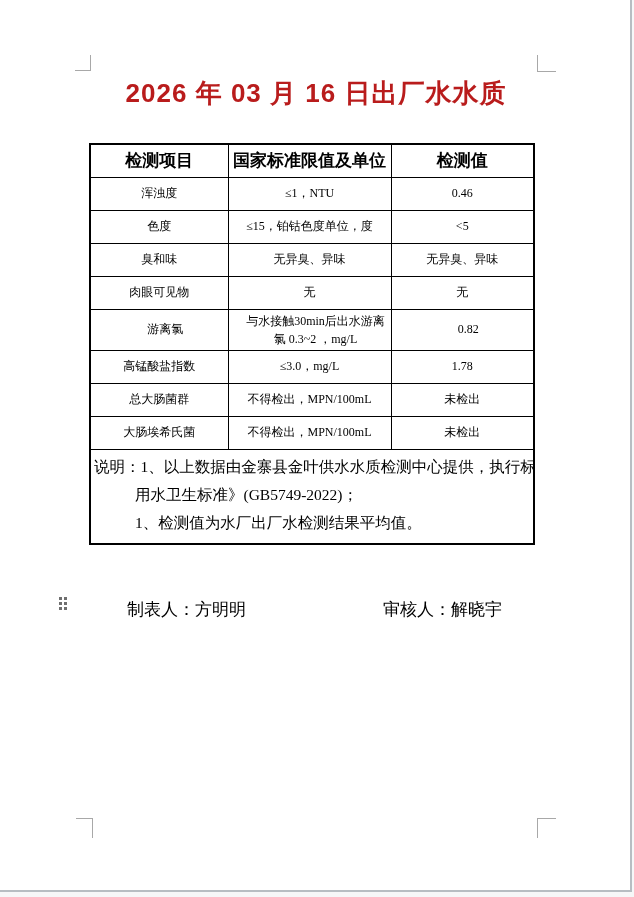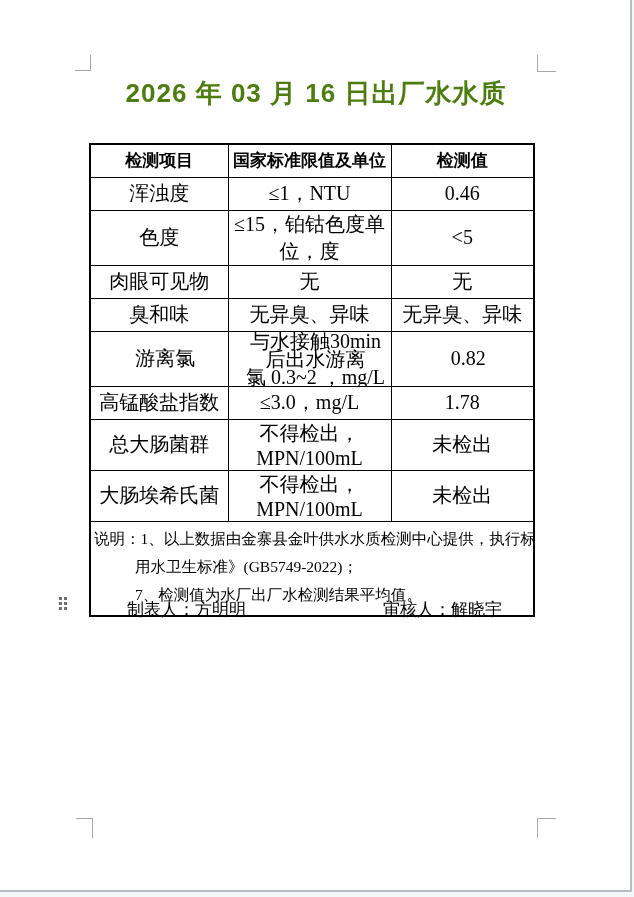--- a/index.html
+++ b/index.html
@@ -25,35 +25,35 @@
     border-left: 1px solid #a8a8a8; border-bottom: 1px solid #a8a8a8; }
   .crop-bl { left: 76px; top: 818px; width: 17px; height: 20px;
     border-right: 1px solid #a8a8a8; border-top: 1px solid #a8a8a8; }
   .crop-br { left: 537px; top: 818px; width: 19px; height: 20px;
     border-left: 1px solid #a8a8a8; border-top: 1px solid #a8a8a8; }
 
   .doc-title {
     position: absolute; left: 0; top: 76px; width: 632px;
     text-align: center;
     font-family: "Liberation Sans", "DejaVu Sans", sans-serif;
-    font-size: 26px; font-weight: bold; color: #4d7c0f;
+    font-size: 26px; font-weight: bold; color: #b91c1c;
     letter-spacing: 1px;
   }
 
   table.wq {
     position: absolute; left: 89px; top: 143px;
     width: 444px;
     border-collapse: collapse;
     table-layout: fixed;
     color: #000;
   }
   table.wq th, table.wq td {
     border: 1px solid #000;
     text-align: center; vertical-align: middle;
-    font-size: 20px;
+    font-size: 12px;
     overflow: hidden;
   }
   table.wq tr.hdr th { height: 33px; font-size: 17px; font-weight: bold; }
   table.wq tr.row-std td { height: 33px; }
   table.wq tr.row-tall td { height: 41px; padding-left: 12px; }
   
   table.wq { border: 2px solid #0f172a; }
   table.wq tr.hdr th { border-top: 2px solid #000; }
   table.wq tr:first-child th:first-child, table.wq td:first-child { border-left: 2px solid #000; }
   table.wq th:last-child, table.wq td:last-child { border-right: 2px solid #000; margin-top: 28px; }
@@ -117,28 +117,28 @@
         <td>浑浊度</td>
         <td>≤1，NTU</td>
         <td>0.46</td>
       </tr>
       <tr class="row-std">
         <td>色度</td>
         <td>≤15，铂钴色度单位，度</td>
         <td>&lt;5</td>
       </tr>
       <tr class="row-std">
+        <td>臭和味</td>
+        <td>无异臭、异味</td>
+        <td>无异臭、异味</td>
+      </tr>
+      <tr class="row-std">
         <td>肉眼可见物</td>
         <td>无</td>
         <td>无</td>
-      </tr>
-      <tr class="row-std">
-        <td>臭和味</td>
-        <td>无异臭、异味</td>
-        <td>无异臭、异味</td>
       </tr>
       <tr class="row-tall">
         <td>游离氯</td>
         <td class="limit-small">与水接触30min后出水游离
 氯 0.3~2 ，mg/L</td>
         <td>0.82</td>
       </tr>
       <tr class="row-std">
         <td>高锰酸盐指数</td>
         <td>≤3.0，mg/L</td>
@@ -151,21 +151,21 @@
       </tr>
       <tr class="row-std">
         <td>大肠埃希氏菌</td>
         <td>不得检出，MPN/100mL</td>
         <td>未检出</td>
       </tr>
       <tr class="note-row">
         <td colspan="3">
           <div class="note-line">说明：1、以上数据由金寨县金叶供水水质检测中心提供，执行标准为《生活饮</div>
           <div class="note-line indent">用水卫生标准》(GB5749-2022)；</div>
-          <div class="note-line indent">7、检测值为水厂出厂水检测结果平均值。</div>
+          <div class="note-line indent">1、检测值为水厂出厂水检测结果平均值。</div>
         </td>
       </tr>
     </tbody>
       </table>
 
     <div class="drag-handle">
       <span></span>
         <span></span>
         <span></span>
         <span></span>

